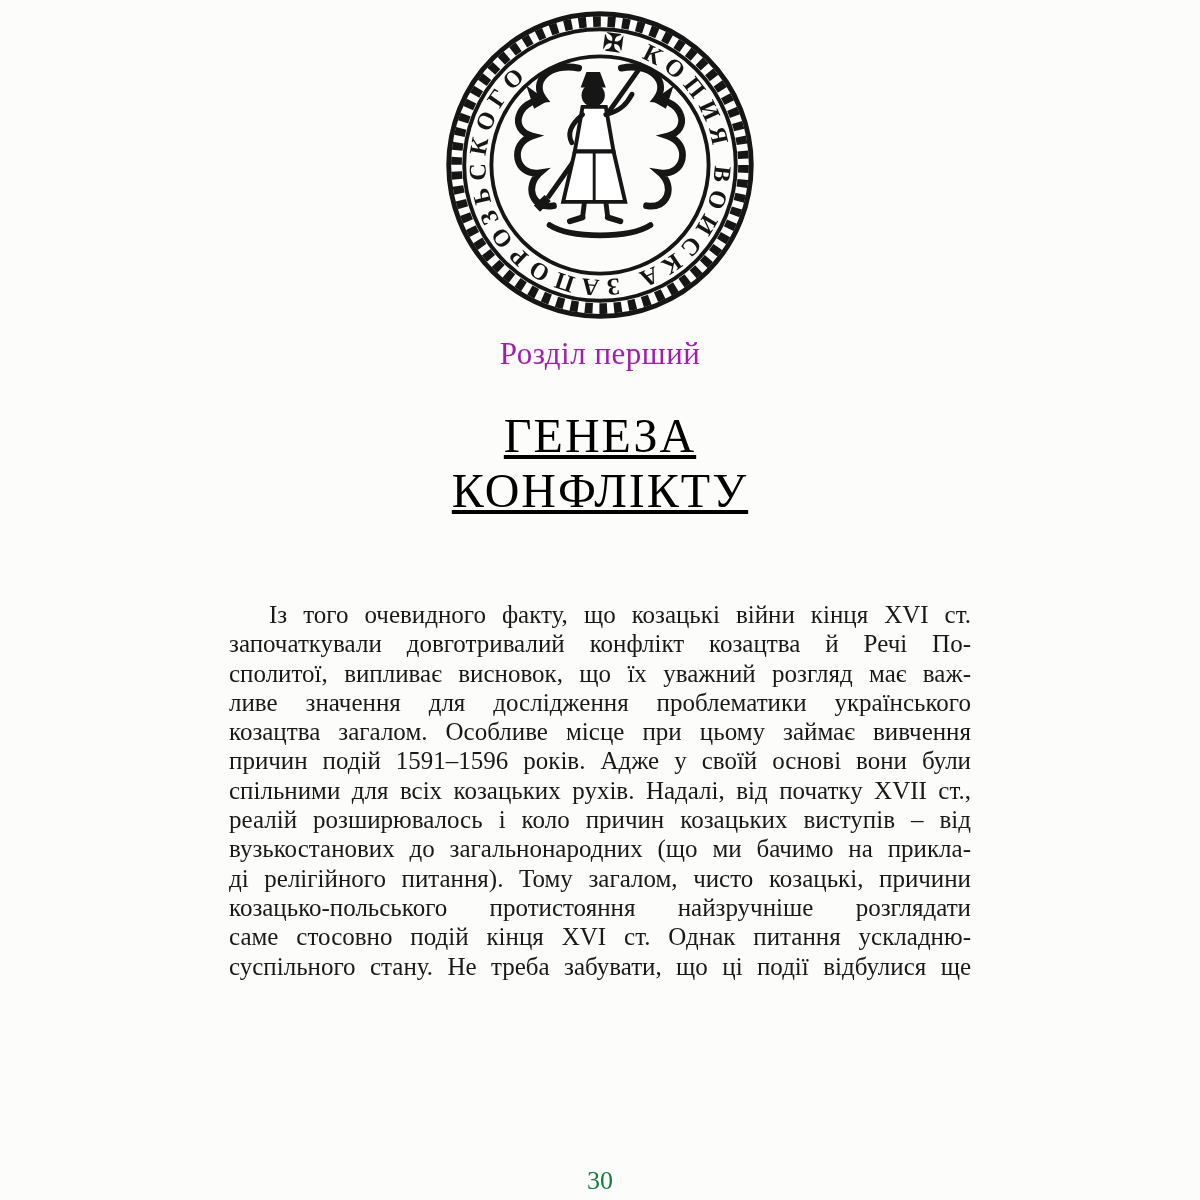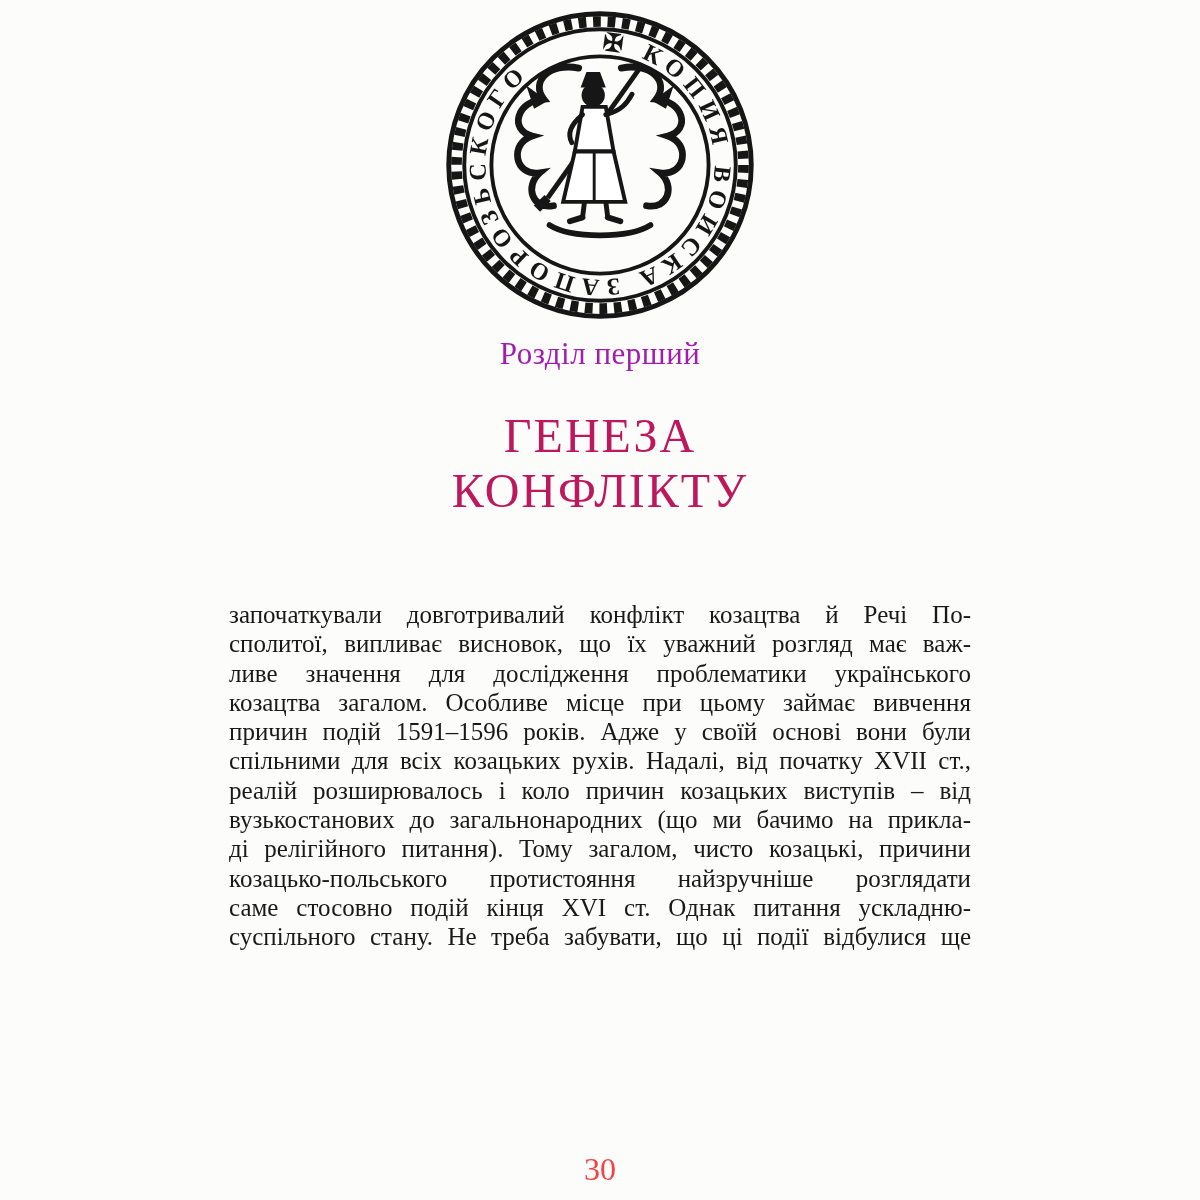--- a/index.html
+++ b/index.html
@@ -20,42 +20,43 @@
     font-size:31px;
     letter-spacing:0.5px;
     color:#a21caf;
   }
   .title {
     margin-top:36px;
     text-align:center;
     font-size:48px;
     line-height:55px;
     letter-spacing:2px;
-    color:#be185d;
+    color:#000000;
     font-weight:400;
+    text-decoration:underline;
   }
   .body-block {
     width:742px;
     margin-top:82px;
     font-size:25px;
     line-height:29.3px;
     color:#191919;
   }
   .bline {
     text-align:justify;
     text-align-last:justify;
     -moz-text-align-last:justify;
     white-space:normal;
   }
   .bline.first { text-indent:40px; }
   .pagenum {
     margin-top:auto;
-    margin-bottom:12px;
-    font-size:32px;
-    color:#ef4444;
+    margin-bottom:4px;
+    font-size:26px;
+    color:#15803d;
   }
 </style>
 </head>
 <body>
 
 <div class="page">
 
   <div class="seal-wrap">
     <svg viewBox="0 0 340 330" xmlns="http://www.w3.org/2000/svg">
 
@@ -100,20 +101,21 @@
   </div>
 
   <div class="chapter">Розділ перший</div>
 
   <div class="title">
     <div>ГЕНЕЗА</div>
     <div>КОНФЛІКТУ</div>
   </div>
 
   <div class="body-block">
+    <div class="bline first">Із того очевидного факту, що козацькі війни кінця XVI ст.</div>
     <div class="bline">започаткували довготривалий конфлікт козацтва й Речі По-</div>
     <div class="bline">сполитої, випливає висновок, що їх уважний розгляд має важ-</div>
     <div class="bline">ливе значення для дослідження проблематики українського</div>
     <div class="bline">козацтва загалом. Особливе місце при цьому займає вивчення</div>
     <div class="bline">причин подій 1591–1596 років. Адже у своїй основі вони були</div>
     <div class="bline">спільними для всіх козацьких рухів. Надалі, від початку XVII ст.,</div>
     <div class="bline">реалій розширювалось і коло причин козацьких виступів – від</div>
     <div class="bline">вузькостанових до загальнонародних (що ми бачимо на прикла-</div>
     <div class="bline">ді релігійного питання). Тому загалом, чисто козацькі, причини</div>
     <div class="bline">козацько-польського протистояння найзручніше розглядати</div>

